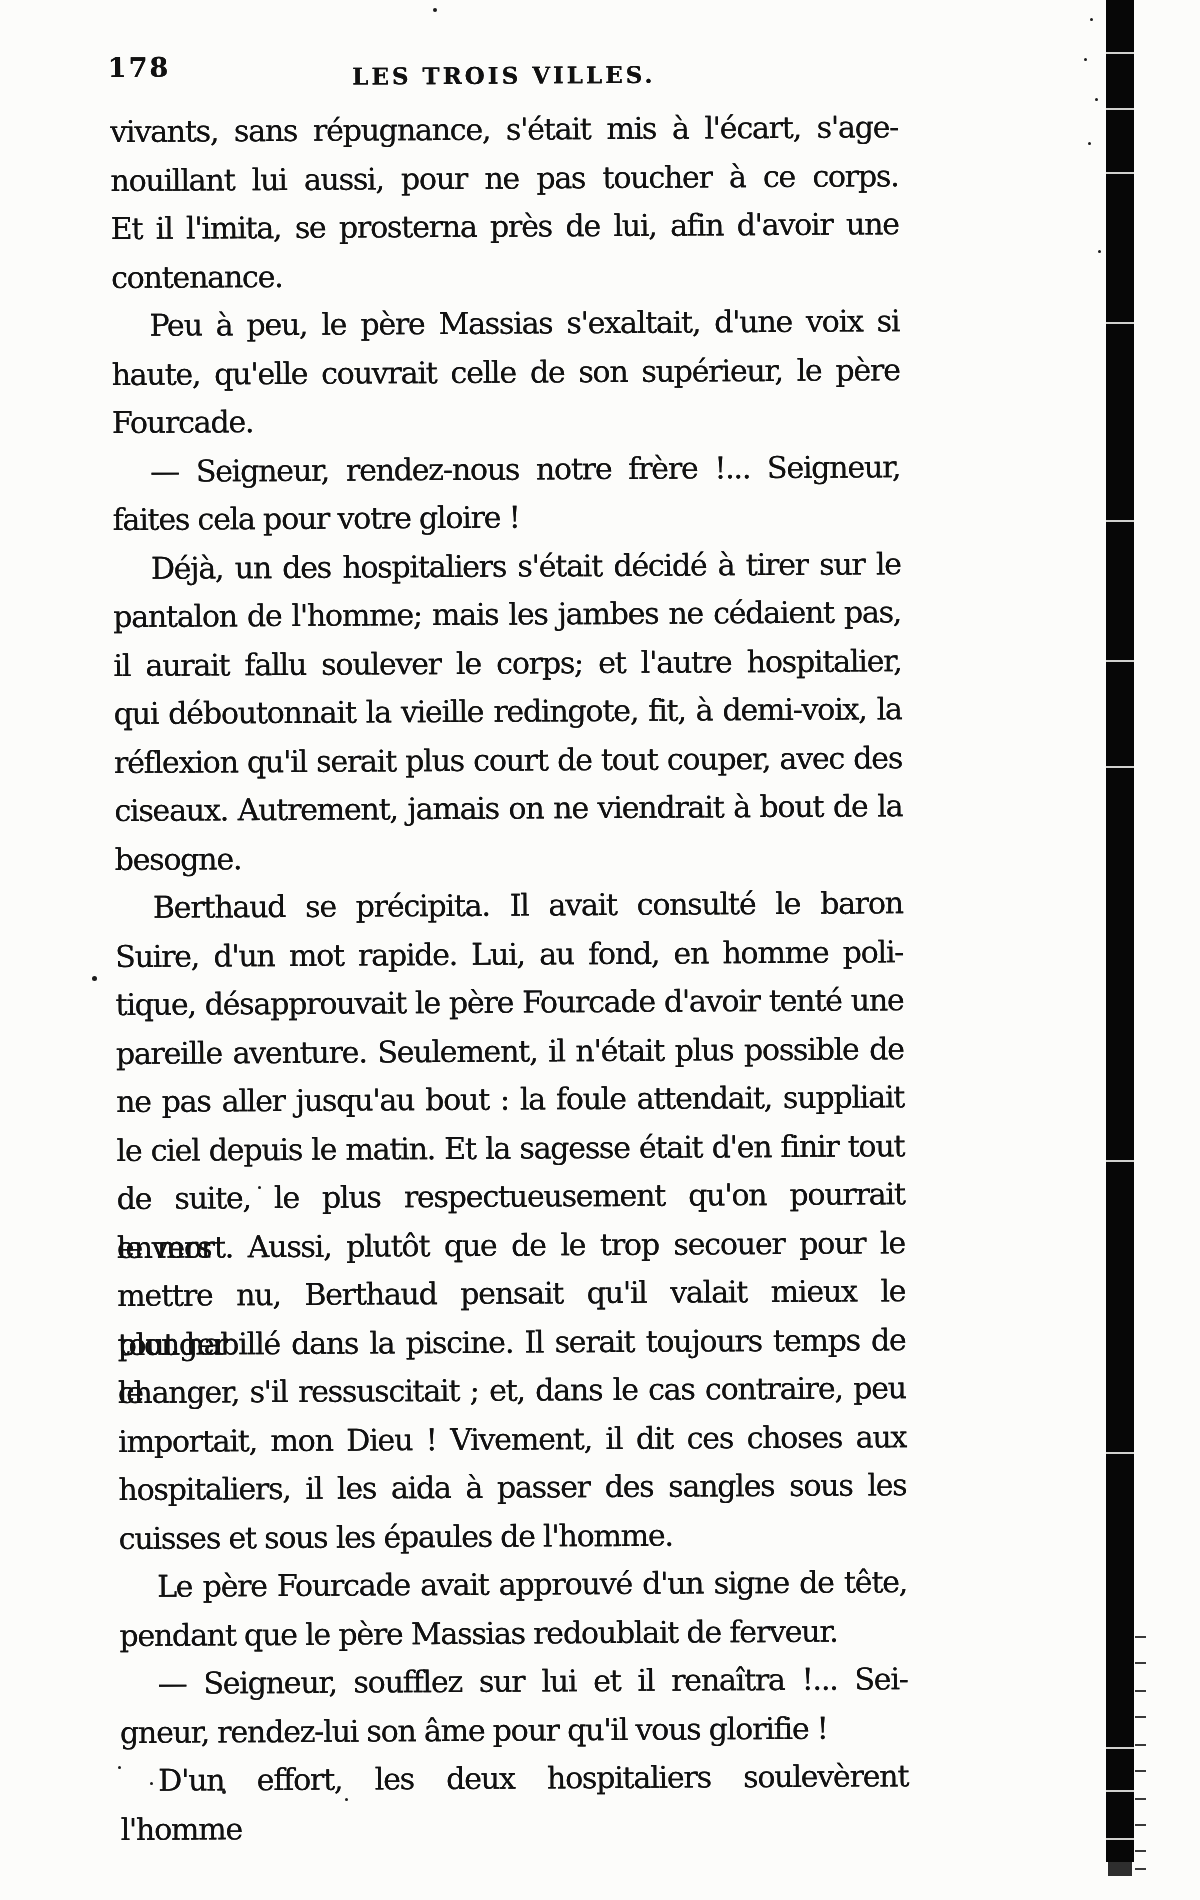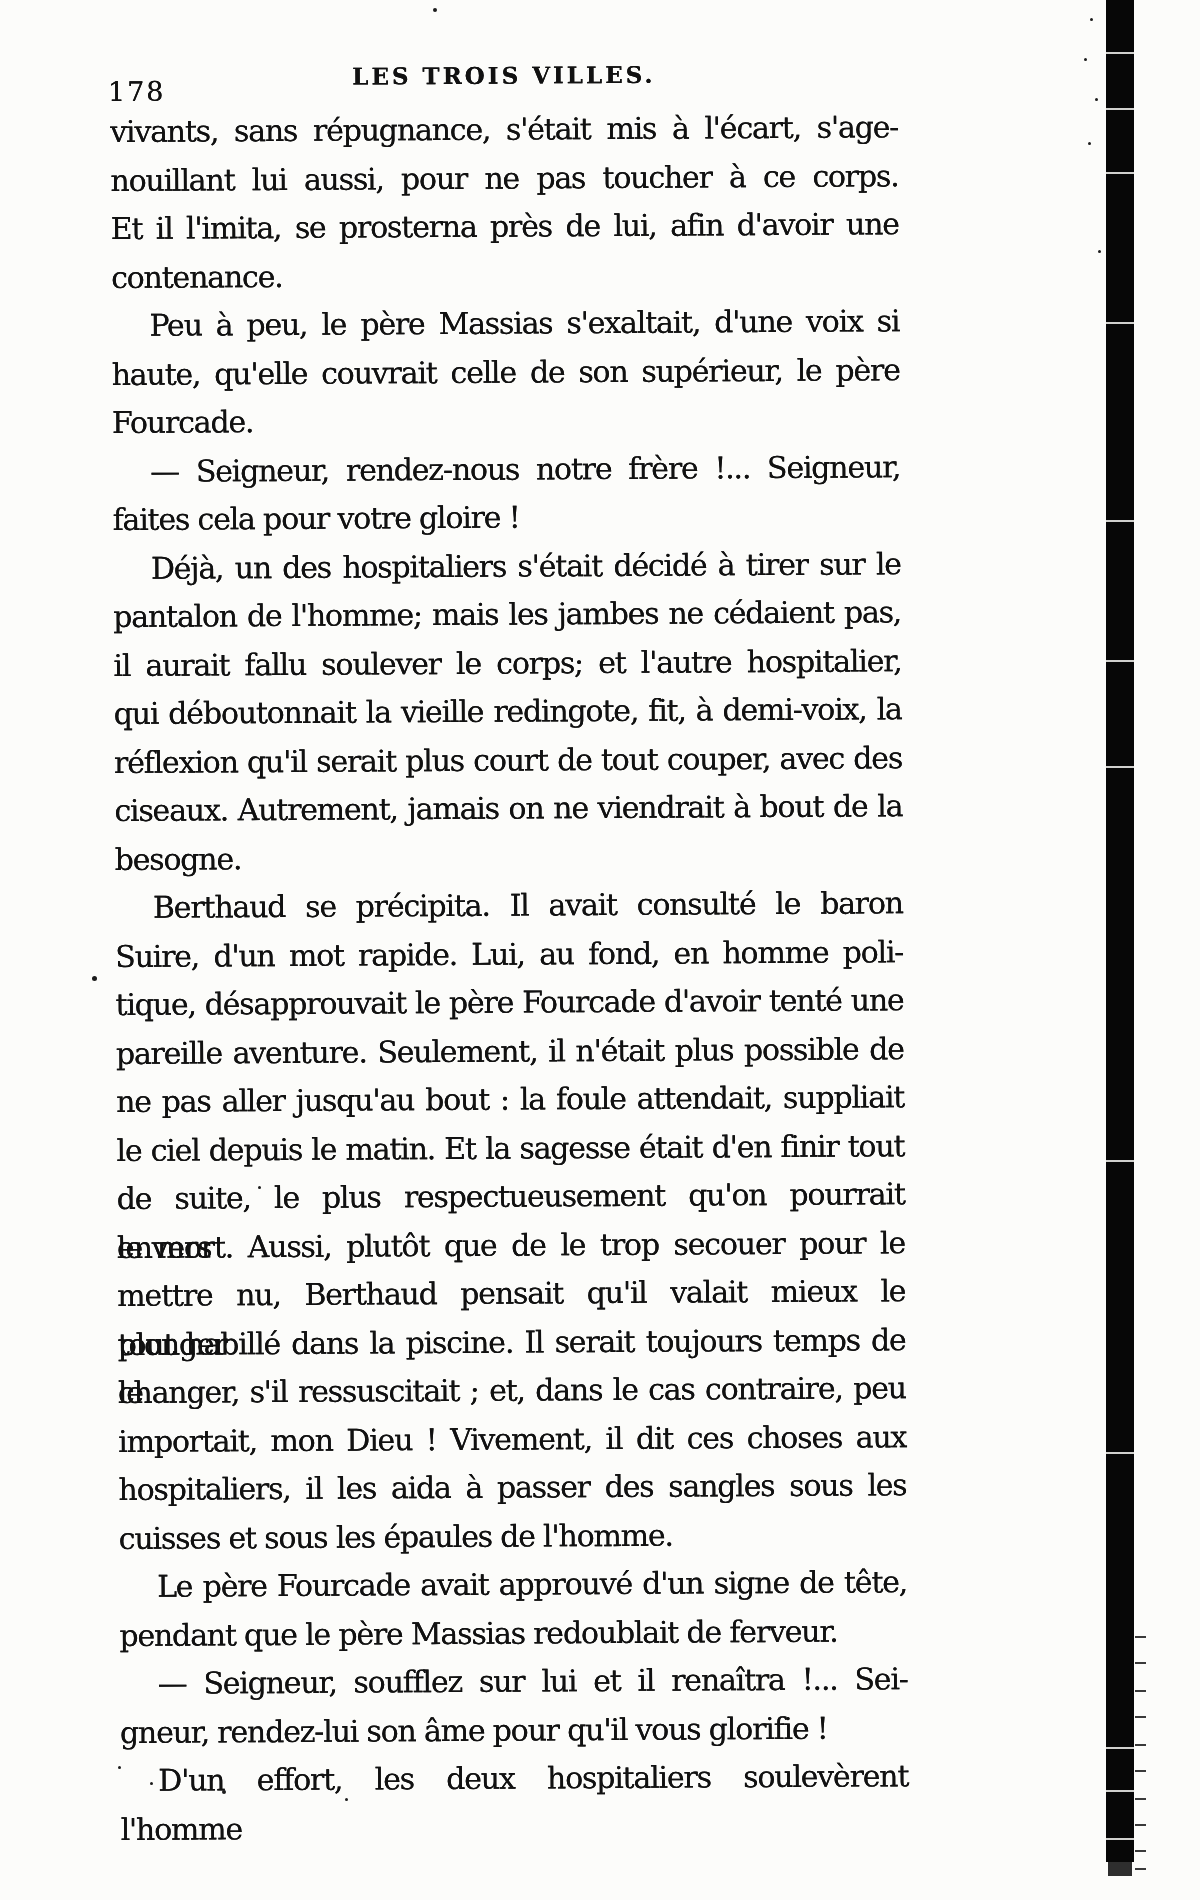--- a/index.html
+++ b/index.html
@@ -13,22 +13,22 @@
   }
   .sheet{
     position:absolute;inset:0;
   }
   .text-wrap{
     position:absolute;left:0;top:0;width:1200px;height:1900px;
     transform:rotate(-0.35deg);
     transform-origin:120px 100px;
   }
   .pagenum{
-    position:absolute;left:108px;top:76px;
-    font-size:27px;font-weight:normal;letter-spacing:2px;
+    position:absolute;left:108px;top:52px;
+    font-size:27px;font-weight:bold;letter-spacing:2px;
     text-shadow:0 0 0.5px #111;
   }
   .running-title{
     position:absolute;left:110px;top:64px;width:788px;
     text-align:center;
     font-size:23px;font-weight:bold;letter-spacing:3px;
     text-shadow:0 0 0.5px #111;
   }
   .bodytext{
     position:absolute;left:110px;top:108px;width:788px;

